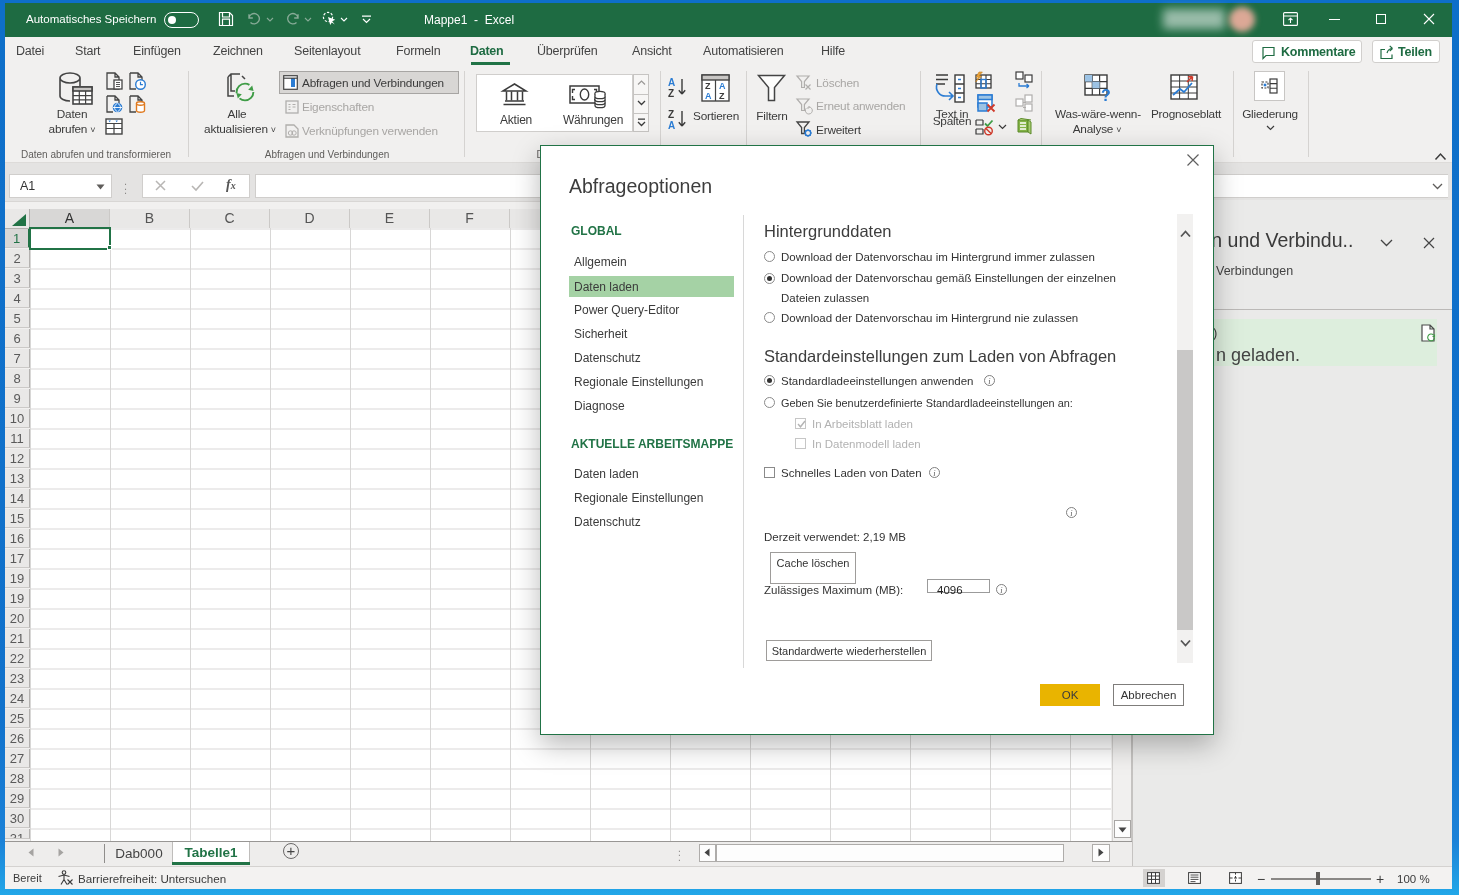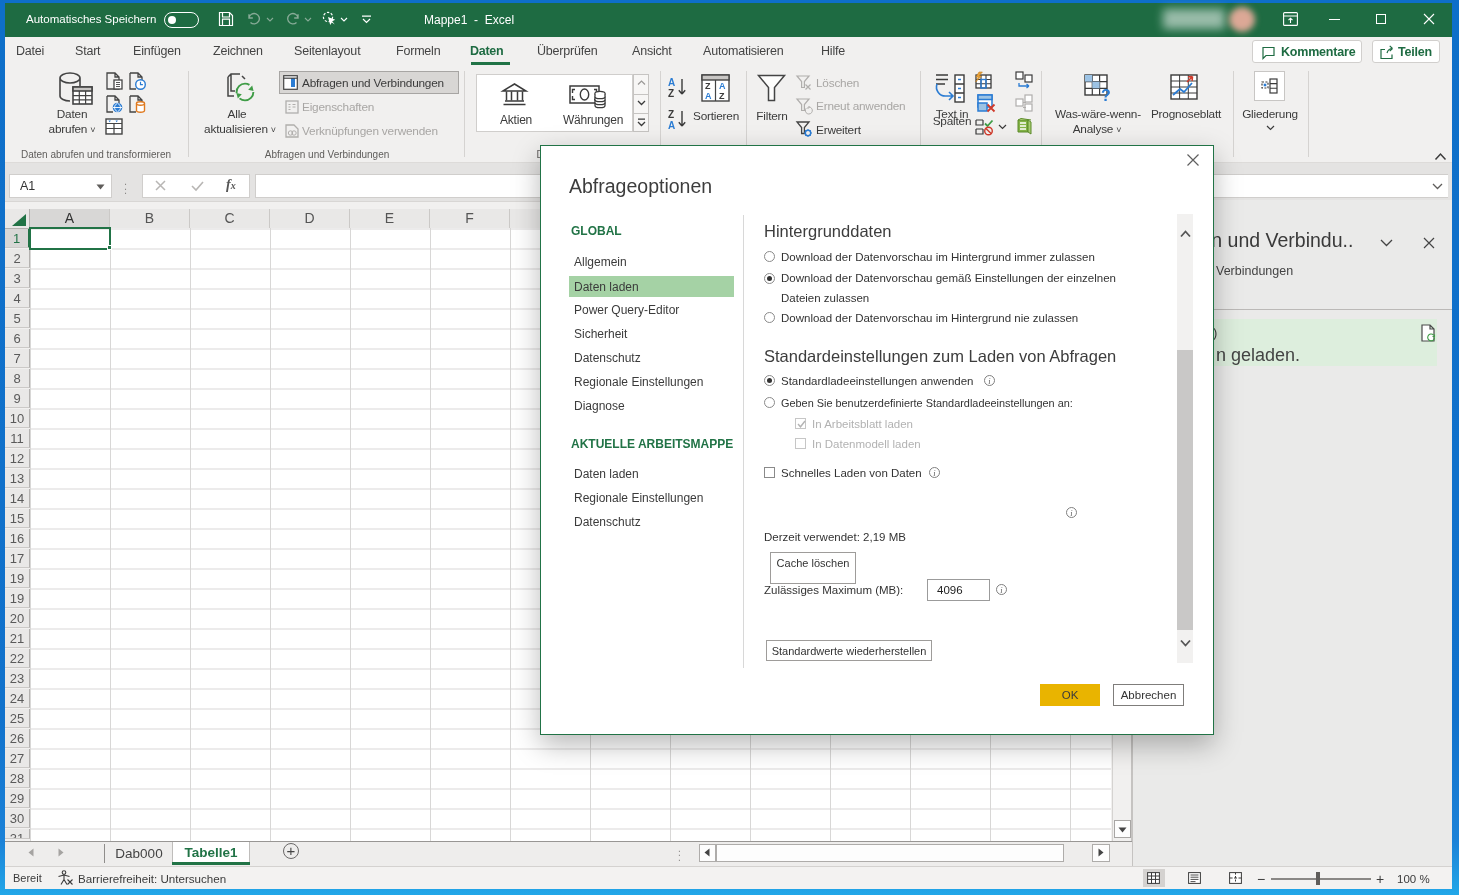--- a/index.html
+++ b/index.html
@@ -535,21 +535,21 @@
 <div class="dtxt" style="left:812px;top:417.5px;color:#b2b2b2">In Arbeitsblatt laden</div>
 <div class="cbox" style="left:795px;top:438px;border-color:#c6c6c6"></div>
 <div class="dtxt" style="left:812px;top:437.5px;color:#b2b2b2">In Datenmodell laden</div>
 <div class="cbox" style="left:764px;top:467px;border-color:#8a8a8a"></div>
 <div class="dtxt" style="left:781px;top:466.5px">Schnelles Laden von Daten</div>
 <div class="info" style="left:929px;top:467px">i</div>
 <div class="info" style="left:1066px;top:506.5px">i</div>
 <div class="dtxt" style="left:764px;top:531px">Derzeit verwendet: 2,19 MB</div>
 <div class="dbtn" style="left:770px;top:552px;width:86px;height:32px;line-height:20px">Cache löschen</div>
 <div class="dtxt" style="left:764px;top:584px">Zulässiges Maximum (MB):</div>
-<div class="abs" style="left:927px;top:579px;width:63px;height:22px;background:#fff;border:1px solid #9b9b9b;z-index:11;font-size:11.5px;color:#222;line-height:21px;padding-left:9px">4096</div>
+<div class="abs" style="left:927px;top:579px;width:63px;height:14px;background:#fff;border:1px solid #9b9b9b;z-index:11;font-size:11.5px;color:#222;line-height:21px;padding-left:9px">4096</div>
 <div class="info" style="left:996px;top:584px">i</div>
 <div class="dbtn" style="left:766px;top:640px;width:166px;height:21px;line-height:20px">Standardwerte wiederherstellen</div>
 
 <div class="abs" style="left:1177px;top:213.5px;width:16px;height:449.5px;background:#f2f1f0;z-index:11"></div>
 <svg style="left:1180px;top:230px;z-index:11" width="11" height="8" viewBox="0 0 11 8">
       <path d="M1 6.5 L5.5 1.5 L10 6.5" stroke="#555" fill="none" stroke-width="1.8"></path>
     </svg>
 <div class="abs" style="left:1177px;top:350px;width:16px;height:280px;background:#c9c8c7;z-index:11"></div>
 <svg style="left:1180px;top:639px;z-index:11" width="11" height="8" viewBox="0 0 11 8">
       <path d="M1 1.5 L5.5 6.5 L10 1.5" stroke="#555" fill="none" stroke-width="1.8"></path>

